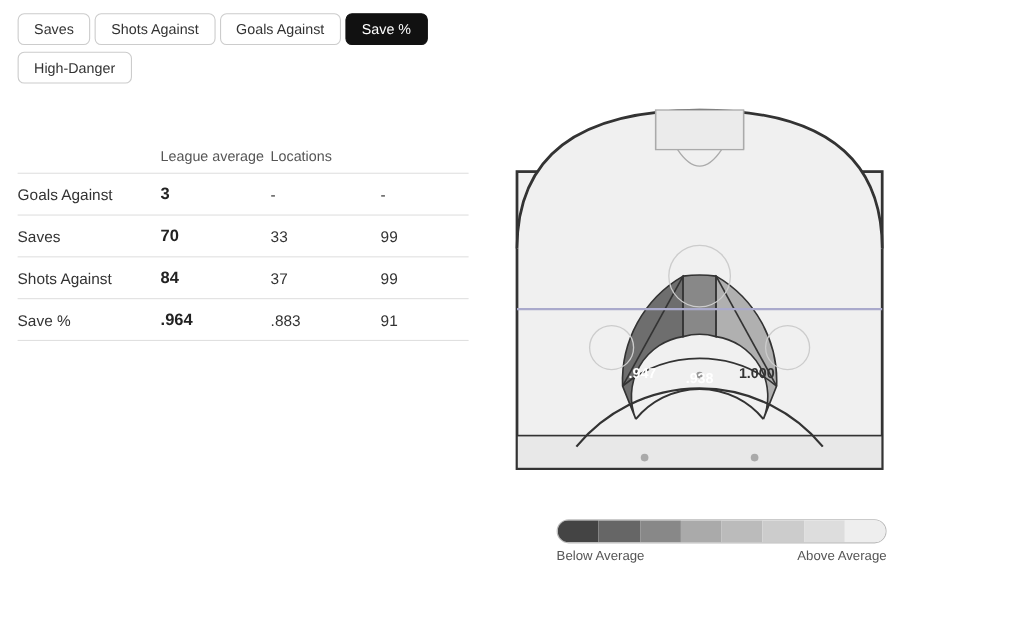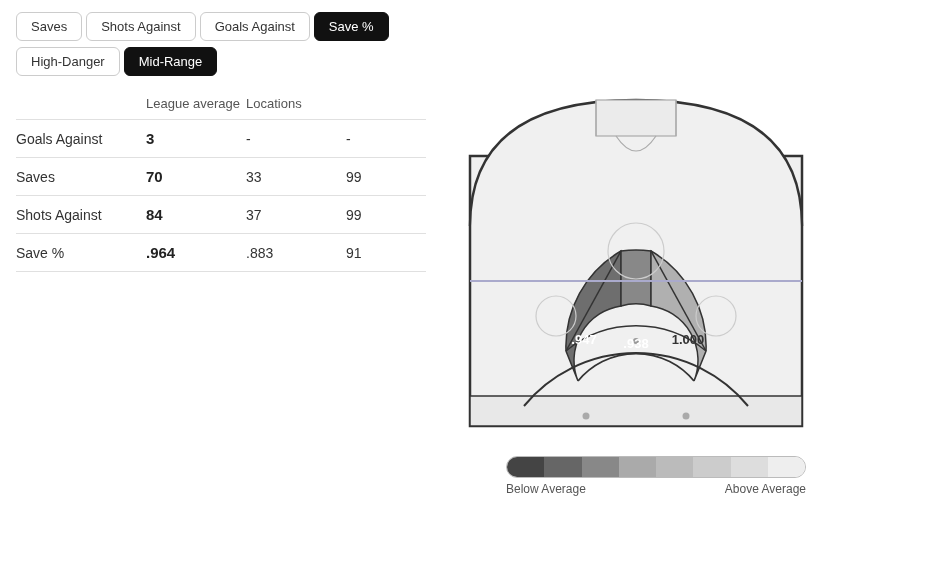--- a/index.html
+++ b/index.html
@@ -43,20 +43,21 @@
 
     
     .stats-table {
       flex: 0 0 auto;
       min-width: 360px;
     }
     .stats-header-row {
       display: grid;
       grid-template-columns: 130px 100px 100px 80px;
       margin-bottom: 8px;
+      margin-top: 38px;
     }
     .stats-header-row span {
       color: #555;
       font-size: 13px;
     }
     .stats-header-row span:first-child {
       color: transparent;
     }
     .stats-row {
       display: grid;
@@ -88,20 +89,21 @@
       flex-direction: column;
       align-items: flex-end;
     }
     .rink-svg-wrap {
       width: 340px;
       height: 360px;
     }
 
     
     .legend {
+      margin-top: 16px;
       display: flex;
       flex-direction: column;
       align-items: center;
       gap: 4px;
     }
     .legend-bar {
       display: flex;
       width: 300px;
       height: 22px;
       border-radius: 12px;
@@ -124,21 +126,20 @@
 
 <div class="tab-row">
   <button class="tab-btn">Saves</button>
   <button class="tab-btn">Shots Against</button>
   <button class="tab-btn">Goals Against</button>
   <button class="tab-btn active">Save %</button>
 </div>
 
 <div class="tab-row">
   <button class="tab-btn">High-Danger</button>
-  <button class="tab-btn active">Mid-Range</button>
 </div>
 
 <div class="main-content">
 
   <div class="stats-table">
     <div class="stats-header-row">
       <span></span>
       <span>League average</span>
       <span>Locations</span>
     </div>

